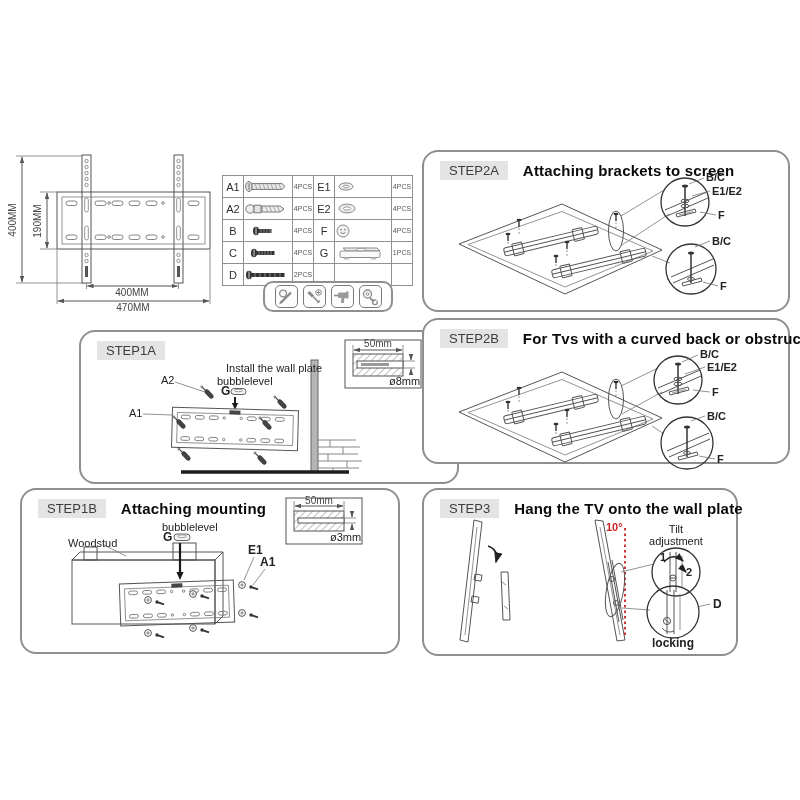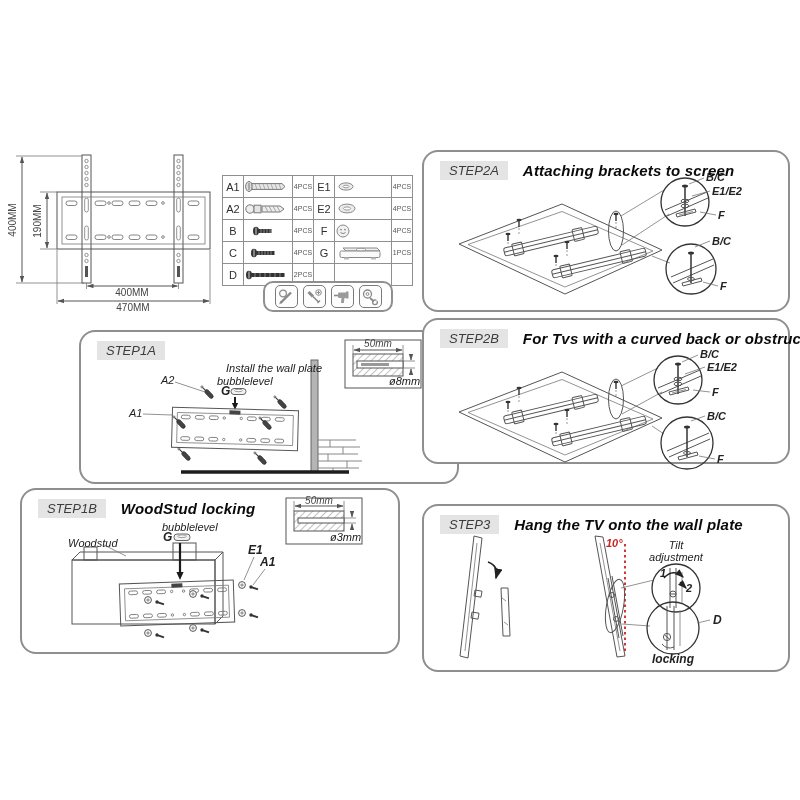--- a/index.html
+++ b/index.html
@@ -1,21 +1,21 @@
 <!DOCTYPE html>
 <html><head>
 <meta charset="utf-8">
 <style>
   html,body{margin:0;padding:0;background:#fff;}
   .page{position:relative;width:800px;height:800px;background:#fff;overflow:hidden;
         font-family:"Liberation Sans",sans-serif;color:#333;}
   .page svg{display:block;}
   .abs{position:absolute;}
   
-  .panel{position:absolute;border:2px solid #8f8f8f;border-radius:16px;background:#fff;box-sizing:border-box;font-style:italic;}
+  .panel{position:absolute;border:2px solid #8f8f8f;border-radius:16px;background:#fff;box-sizing:border-box;}
   .panel-head{position:absolute;top:9px;left:16px;display:flex;align-items:center;gap:15px;z-index:3;}
   .step-label{background:#e4e4e4;color:#3d3d3d;font-size:13px;line-height:17px;padding:1px 9px;white-space:nowrap;}
   .step-title{font-size:15px;font-weight:bold;color:#0a0a0a;white-space:nowrap;letter-spacing:.2px;}
   .panel > svg{position:absolute;left:0;top:0;}
   
   table.parts{position:absolute;left:222px;top:175px;border-collapse:collapse;background:#fff;}
   table.parts td{border:1px solid #8f8f8f;text-align:center;vertical-align:middle;padding:0;height:21px;}
   td.pid{width:20px;font-size:11px;color:#2e2e2e;}
   td.picon1{width:48px;}
   td.picon2{width:56px;}
@@ -405,21 +405,21 @@
         <line x1="330" y1="42" x2="330" y2="37" class="ln" marker-end="url(#arrA)"></line>
         <text class="t10" x="297" y="15" text-anchor="middle">50mm</text>
         <text class="t11" x="308" y="53">ø8mm</text>
       </g>
     </svg>
   </div>
 
   <div class="panel" style="left:20px;top:488px;width:380px;height:166px;">
     <div class="panel-head">
       <span class="step-label">STEP1B</span>
-      <span class="step-title">WoodStud locking</span>
+      <span class="step-title">Attaching mounting</span>
     </div>
     <svg width="376" height="162" viewBox="0 0 376 162">
       <defs>
         <pattern id="hatchB" width="5" height="5" patternUnits="userSpaceOnUse" patternTransform="rotate(45)">
           <line x1="0" y1="0" x2="0" y2="5" stroke="#888" stroke-width="1"></line>
         </pattern>
         <marker id="arrB" markerWidth="7" markerHeight="6" refX="6" refY="2.2" orient="auto-start-reverse">
           <path d="M0,0 L6.5,2.2 L0,4.4 Z" fill="#555"></path>
         </marker>
       </defs>
@@ -643,21 +643,21 @@
       <line x1="267" y1="101" x2="281" y2="96" class="thin"></line>
       <line x1="275" y1="136" x2="291" y2="139" class="thin"></line>
       <text class="t11b" x="276" y="38">B/C</text>
       <text class="t11b" x="283" y="51">E1/E2</text>
       <text class="t11b" x="288" y="76">F</text>
       <text class="t11b" x="283" y="100">B/C</text>
       <text class="t11b" x="293" y="143">F</text>
     </svg>
   </div>
 
-  <div class="panel" style="left:422px;top:504px;width:368px;height:168px;">
+  <div class="panel" style="left:422px;top:488px;width:316px;height:168px;">
     <div class="panel-head">
       <span class="step-label">STEP3</span>
       <span class="step-title">Hang the TV onto the wall plate</span>
     </div>
     <svg width="364" height="164" viewBox="0 0 364 164">
       <defs>
         <marker id="arrC" markerWidth="8" markerHeight="7" refX="6" refY="2.6" orient="auto">
           <path d="M0,0 L7,2.6 L0,5.2 Z" fill="#222"></path>
         </marker>
       </defs>

